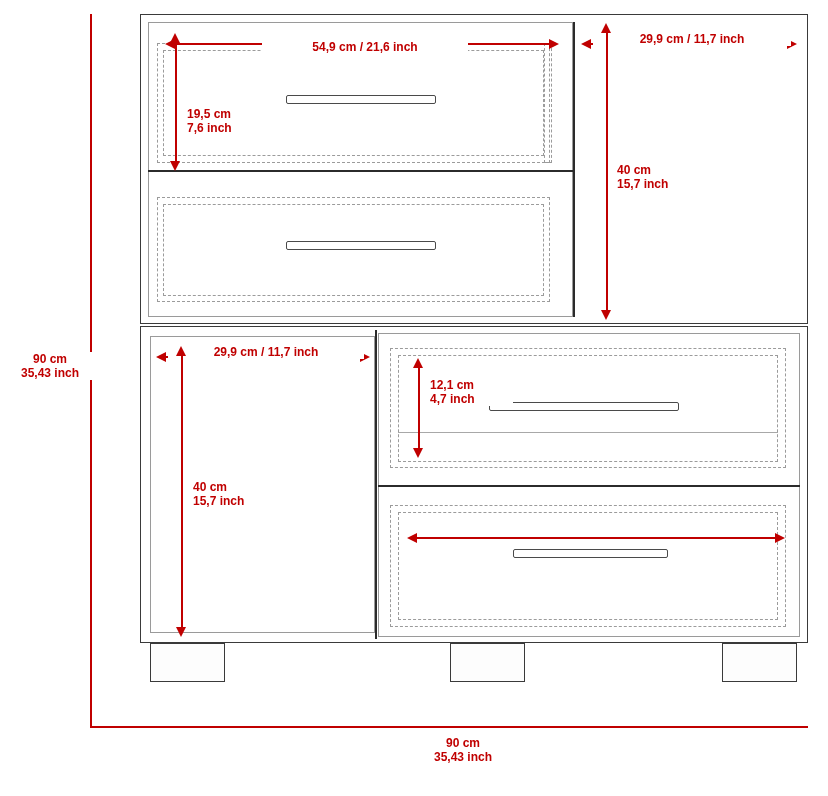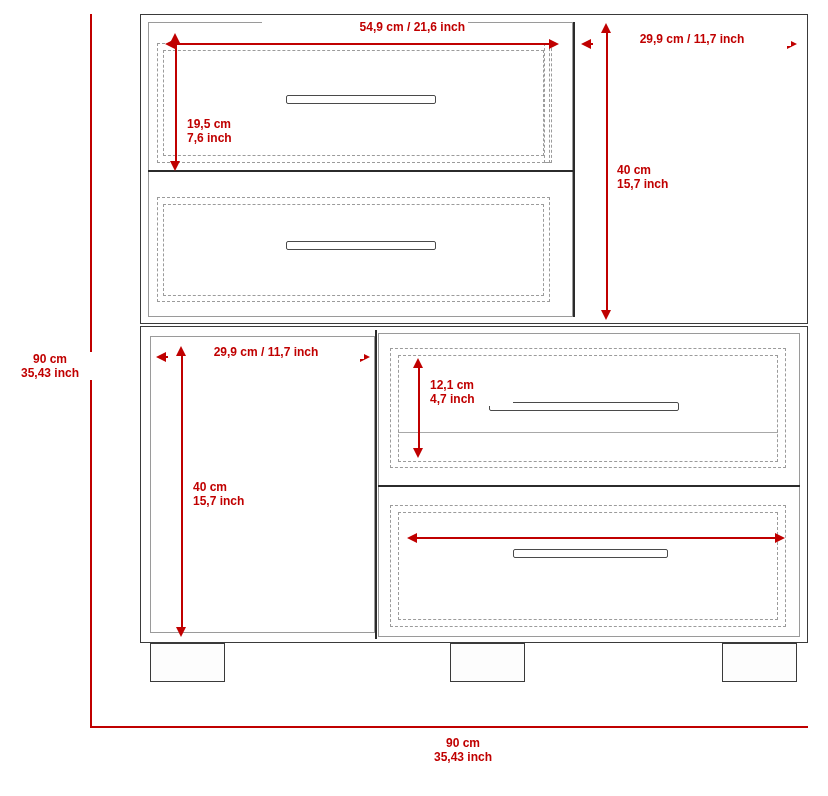--- a/index.html
+++ b/index.html
@@ -158,26 +158,26 @@
   <div class="dashed-box" style="left:398px; top:512px; width:380px; height:108px;"></div>
   <div class="handle" style="left:513px; top:549px; width:155px; height:9px;"></div>
 
   <div class="foot" style="left:150px; top:643px; width:75px; height:39px;"></div>
   <div class="foot" style="left:450px; top:643px; width:75px; height:39px;"></div>
   <div class="foot" style="left:722px; top:643px; width:75px; height:39px;"></div>
 
   <div class="dim-h" style="left:175px; top:43px; width:374px;"></div>
   <div class="arrow arrow-left" style="left:165px; top:39px;"></div>
   <div class="arrow arrow-right" style="left:549px; top:39px;"></div>
-  <div class="dim-label center" style="left:262px; top:20px; width:200px;text-align:right;">54,9 cm / 21,6 inch</div>
+  <div class="dim-label center" style="left:262px; top:40px; width:200px;">54,9 cm / 21,6 inch</div>
 
   <div class="dim-v" style="left:175px; top:43px; height:118px;"></div>
   <div class="arrow arrow-up" style="left:170px; top:33px;"></div>
   <div class="arrow arrow-down" style="left:170px; top:161px;"></div>
-  <div class="dim-label left" style="left:184px; top:117px; width:90px;">19,5 cm<br>7,6 inch</div>
+  <div class="dim-label left" style="left:184px; top:107px; width:90px;">19,5 cm<br>7,6 inch</div>
 
   <div class="dim-h" style="left:591px; top:43px; width:196px;"></div>
   <div class="arrow arrow-left" style="left:581px; top:39px;"></div>
   <div class="arrow arrow-right" style="left:787px; top:39px;"></div>
   <div class="dim-label center" style="left:593px; top:32px; width:192px;">29,9 cm / 11,7 inch</div>
 
   <div class="dim-v" style="left:606px; top:33px; height:277px;"></div>
   <div class="arrow arrow-up" style="left:601px; top:23px;"></div>
   <div class="arrow arrow-down" style="left:601px; top:310px;"></div>
   <div class="dim-label left" style="left:614px; top:163px; width:80px;">40 cm<br>15,7 inch</div>

